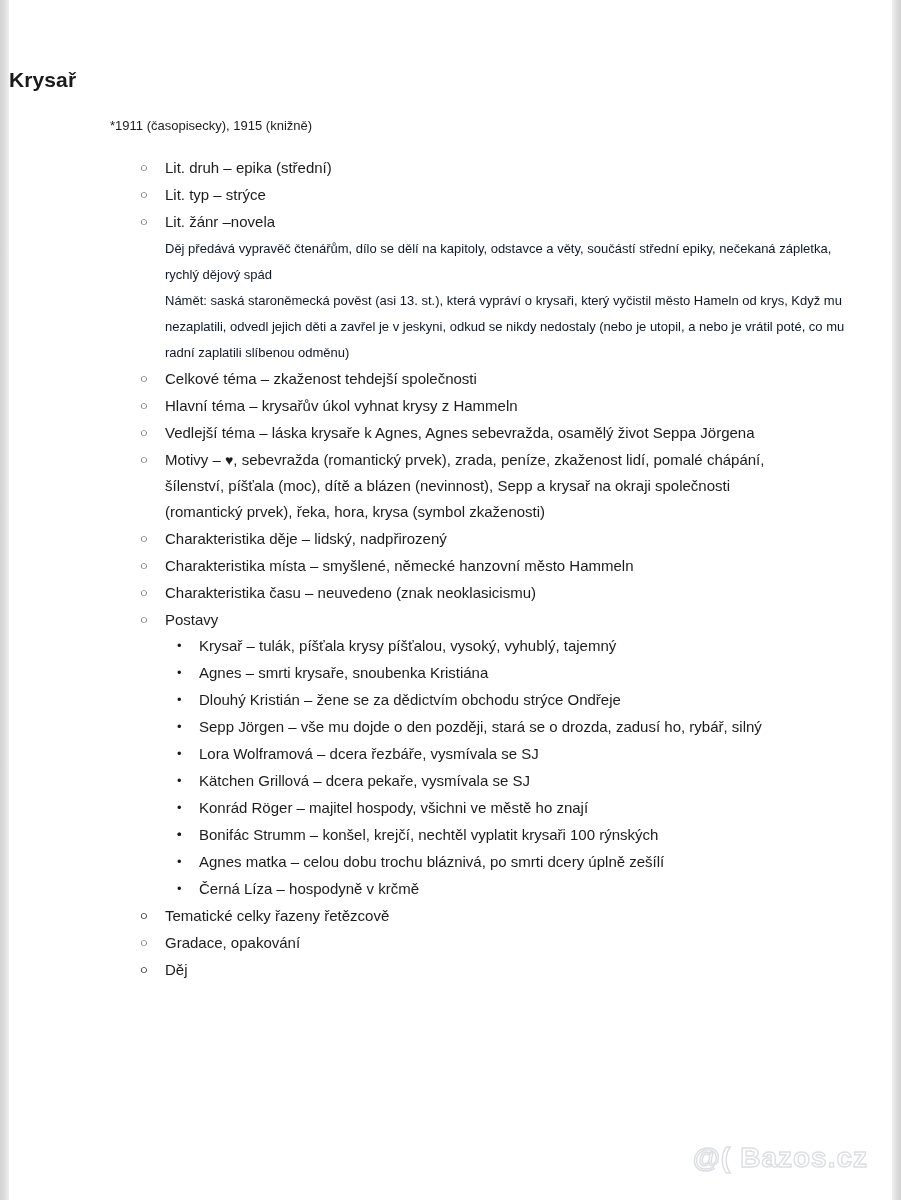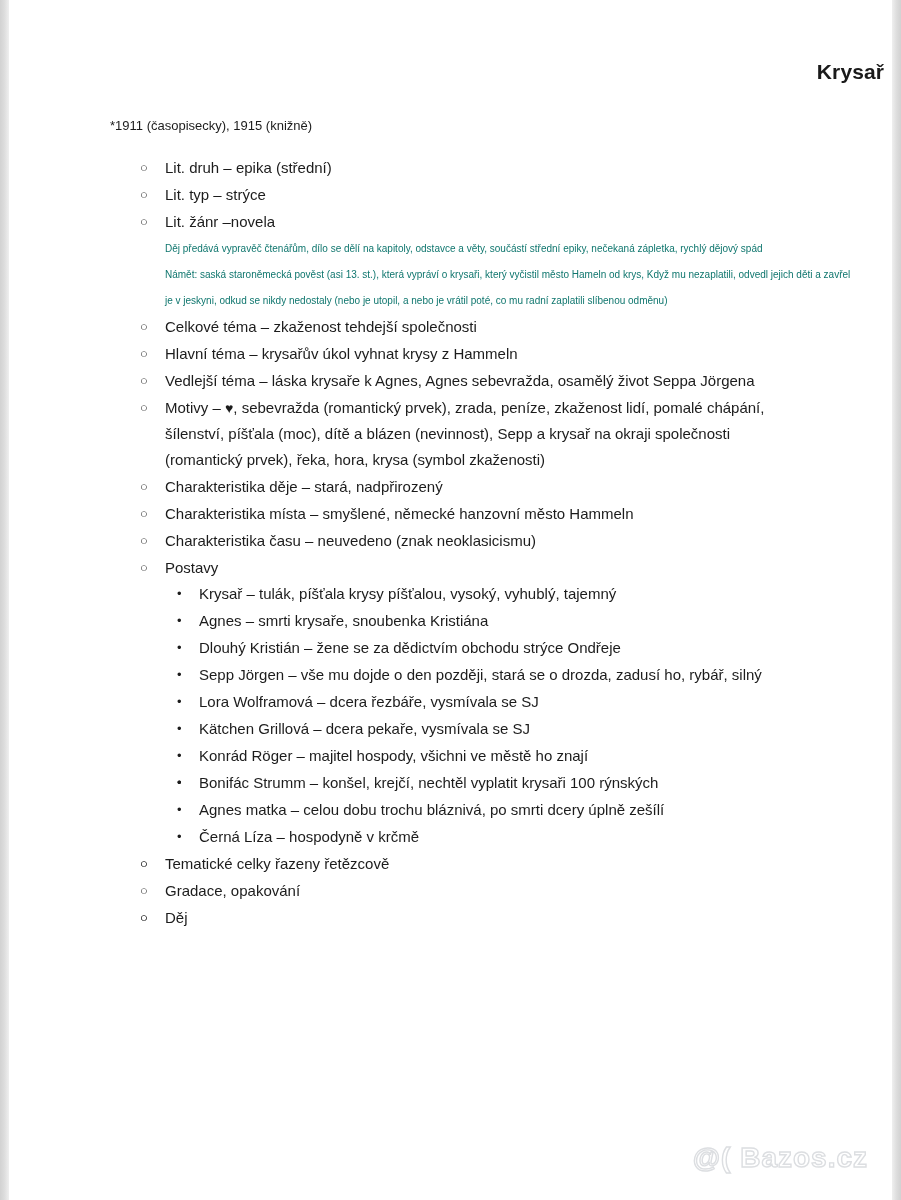--- a/index.html
+++ b/index.html
@@ -33,26 +33,26 @@
     position: absolute;
     left: 9px;
     top: 0;
     width: 883px;
     height: 1200px;
     background: #ffffff;
     box-sizing: border-box;
   }
 
   .doc-title {
-    text-align: right;
+    text-align: left;
     font-size: 21px;
     font-weight: bold;
     color: #1a1a1a;
-    margin: 8px;
-    padding-top: 52px;
+    margin: 0;
+    padding-top: 68px;
     letter-spacing: .1px;
   }
 
   .pubdate {
     position: absolute;
     left: 101px;
     top: 118px;
     font-size: 13px;
     color: #1c1c1c;
     white-space: nowrap;
@@ -88,23 +88,23 @@
     line-height: 26px;
     font-size: 13px;
     color: #2a2a2a;
     text-align: left;
   }
 
   
   .cont {
     padding-left: 156px;
     padding-right: 38px;
-    font-size: 10px;
-    line-height: 26px;
-    color: #0f766e;
+    font-size: 13px;
+    line-height: 26px;
+    color: #0f172a;
   }
 
   
   ul.lvl2 {
     list-style: none;
     margin: 0;
     padding: 0;
   }
   ul.lvl2 > li {
     position: relative;
@@ -190,21 +190,21 @@
 
       <li>
         <span class="mark-o">○</span>
         <span>Motivy – </span><span class="heart">♥</span><span>, sebevražda (romantický prvek), zrada, peníze, zkaženost lidí, pomalé chápání, šílenství, píšťala (moc), dítě a blázen (nevinnost), Sepp a krysař na okraji společnosti (romantický prvek), řeka, hora, krysa (symbol zkaženosti)</span>
       </li>
     </ul>
 
     <ul class="lvl1">
       <li>
         <span class="mark-o">○</span>
-        <span>Charakteristika děje – stará, nadpřirozený</span>
+        <span>Charakteristika děje – lidský, nadpřirozený</span>
       </li>
       <li>
         <span class="mark-o">○</span>
         <span>Charakteristika místa – smyšlené, německé hanzovní město Hammeln</span>
       </li>
       <li>
         <span class="mark-o">○</span>
         <span>Charakteristika času – neuvedeno (znak neoklasicismu)</span>
       </li>
 

